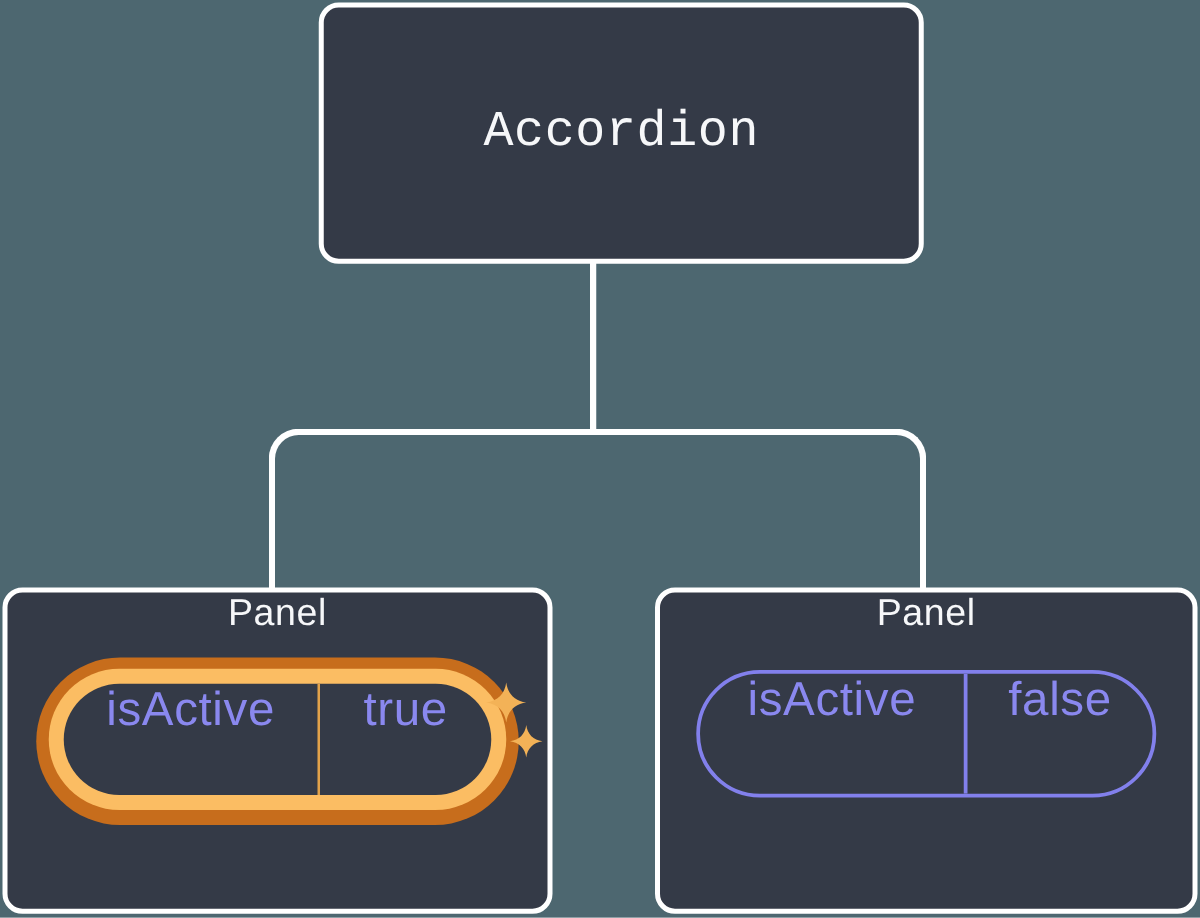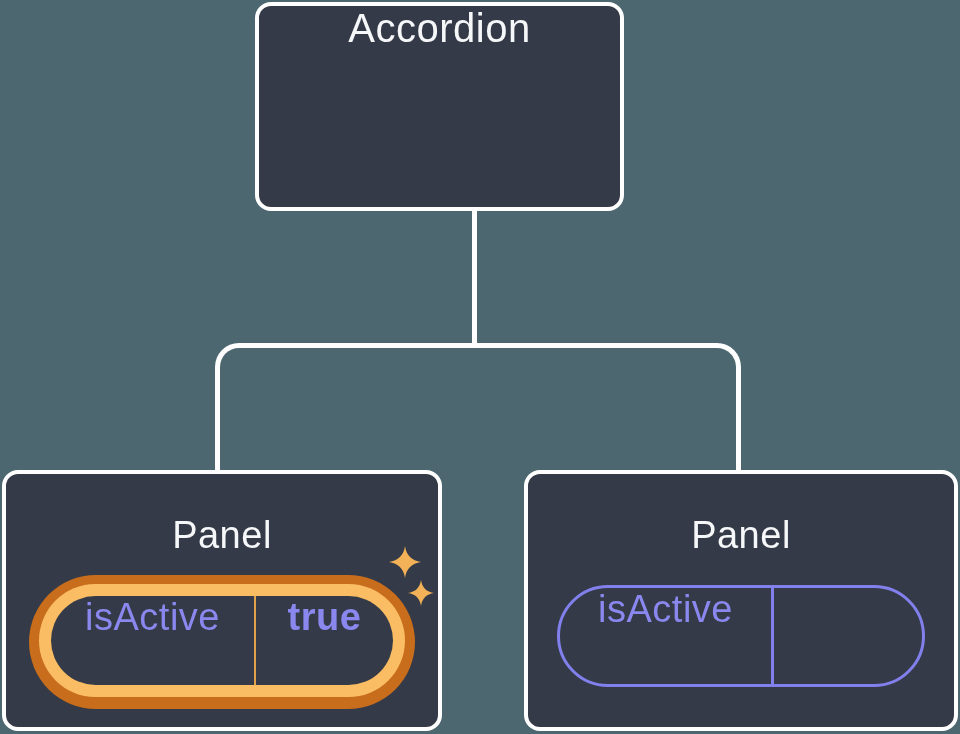--- a/index.html
+++ b/index.html
@@ -35,42 +35,42 @@
 
   
   .node {
     position: absolute;
     background: #343a47;
     border: 4px solid #ffffff;
     border-radius: 16px;
   }
   .node-root {
     left: 255px; top: 2px;
-    width: 369px; height: 209px;
+    width: 484px; height: 209px;
     display: flex;
-    align-items: flex-start;
+    align-items: center;
     justify-content: center;
+    font-family: Liberation Mono, monospace;
   }
   .node-root .node-title {
     color: #f6f7f9;
     font-size: 40px;
     font-weight: 500;
     letter-spacing: 0.5px;
   }
   .node-panel {
     top: 470px;
     height: 261px;
   }
   .node-panel-left  { left: 2px;   width: 440px; }
   .node-panel-right { left: 524px; width: 434px; }
   .panel-title {
-    margin-top: 40px;
     text-align: center;
     color: #f6f7f9;
-    font-size: 38px;
+    font-size: 30px;
     font-weight: 500;
     letter-spacing: 0.5px;
   }
 
   
   .pill-text {
     font-size: 38px;
     color: #8a88ef;
     letter-spacing: 0.5px;
   }
@@ -153,36 +153,39 @@
     <div class="panel-title">Panel</div>
 
     <div class="pill-active-outer">
       <div class="pill-active-mid">
         <div class="pill-active-core">
           <div class="pill-cell cell-key">
             <span class="pill-text">isActive</span>
           </div>
           <div class="divider-active"></div>
           <div class="pill-cell cell-value">
-            <span class="pill-text cell-value-text" style="font-weight:700;">true</span>
+            <span class="pill-text cell-value-text" style="font-weight:400;">true</span>
           </div>
         </div>
       </div>
     </div>
 
     <svg class="sparkles" viewBox="0 0 48 62" xmlns="http://www.w3.org/2000/svg" aria-hidden="true">
       <path fill="#f3b257" d="M19,1 C20.2,10.1 25.9,15.8 35,17 C25.9,18.2 20.2,23.9 19,33 C17.8,23.9 12.1,18.2 3,17 C12.1,15.8 17.8,10.1 19,1 Z"></path>
       <path fill="#f3b257" d="M35,35 C35.9,42.3 40.7,47.1 48,48 C40.7,48.9 35.9,53.7 35,61 C34.1,53.7 29.3,48.9 22,48 C29.3,47.1 34.1,42.3 35,35 Z"></path>
     </svg>
   </div>
 
   <div class="node node-panel node-panel-right">
     <div class="panel-title">Panel</div>
 
     <div class="pill-inactive">
       <div class="pill-cell cell-key">
         <span class="pill-text">isActive</span>
       </div>
       <div class="divider-inactive"></div>
+      <div class="pill-cell cell-value">
+        <span class="pill-text">false</span>
+      </div>
     </div>
   </div>
 
 </div>
 
 </body></html>

